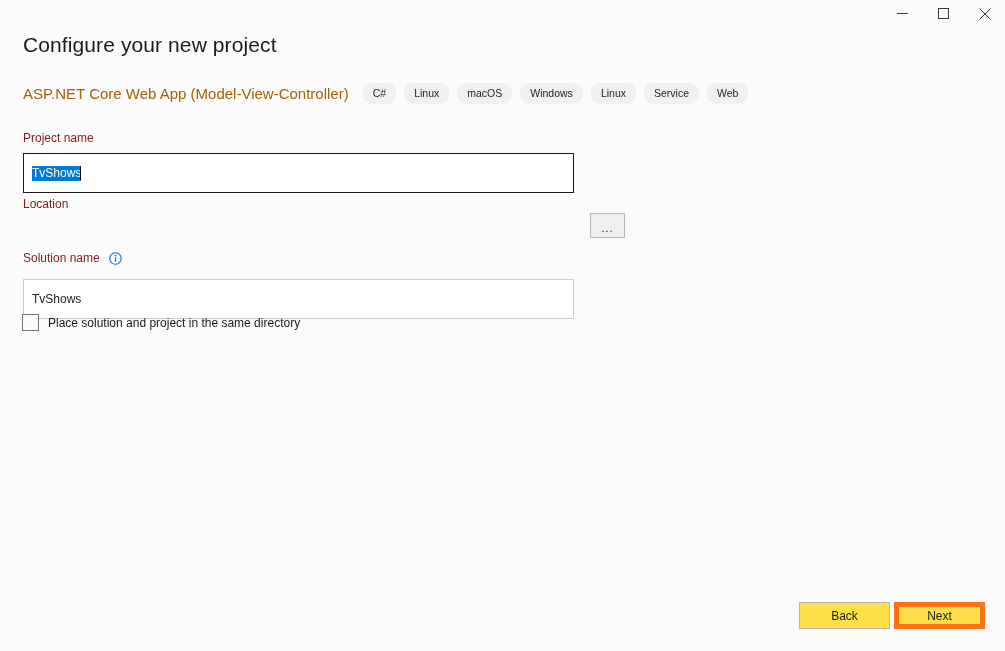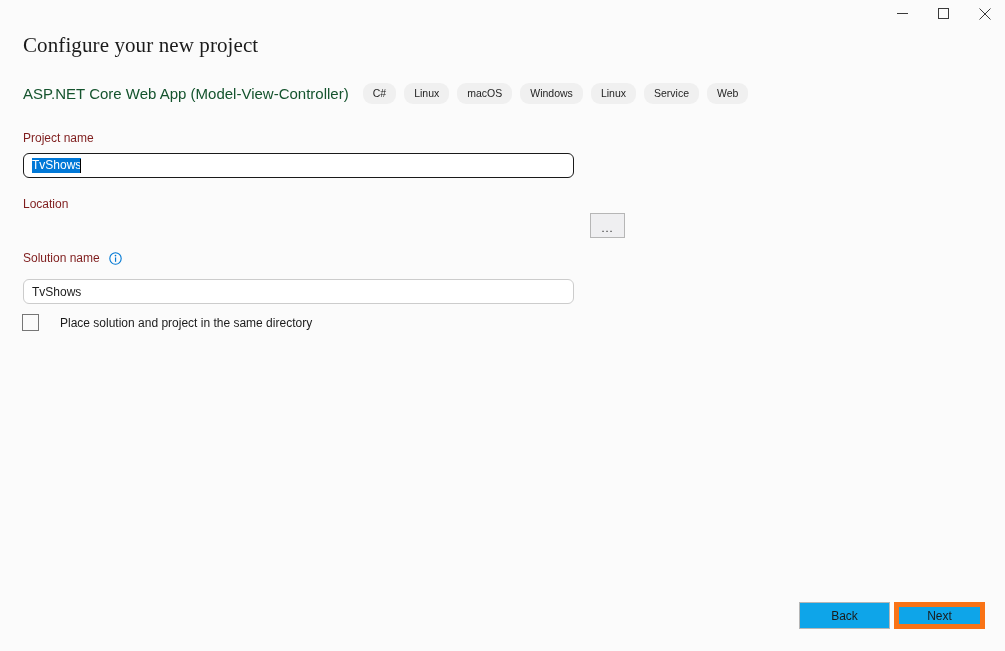--- a/index.html
+++ b/index.html
@@ -47,34 +47,33 @@
 
   .page-title {
     position: absolute;
     left: 23px;
     top: 6px;
     font-size: 21px;
     font-weight: 400;
     color: #1b1b1b;
     letter-spacing: 0.1px;
     white-space: nowrap;
-    font-family: Liberation Serif, serif;
   }
 
   .subhead-row {
     position: absolute;
     left: 23px;
     top: 56px;
     display: flex;
     align-items: center;
     white-space: nowrap;
   }
   .subhead-title {
     font-size: 15px;
-    color: #14532d;
+    color: #a16207;
     margin-right: 14px;
   }
   .tag {
     display: inline-block;
     background: #f0f0f0;
     border-radius: 9px;
     font-size: 10.5px;
     color: #1f1f1f;
     padding: 5px 10px 5px 10px;
     margin-right: 8px;
@@ -86,29 +85,28 @@
     left: 23px;
     font-size: 12px;
     color: #7f1d1d;
     white-space: nowrap;
   }
 
   .textbox {
     position: absolute;
     left: 23px;
     width: 551px;
-    height: 25px;
+    height: 40px;
     box-sizing: border-box;
     background: #ffffff;
     font-size: 12px;
     color: #1b1b1b;
     display: flex;
     align-items: center;
     padding-left: 8px;
-    border-radius: 6px;
   }
   .textbox.focused {
     border: 1px solid #1a1a1a;
   }
   .textbox.unfocused {
     border: 1px solid #cccccc;
   }
 
   .sel-text {
     background: #0078d7;
@@ -193,31 +191,31 @@
   .checkbox {
     width: 17px;
     height: 17px;
     box-sizing: border-box;
     border: 1px solid #767676;
     background: #fbfbfb;
   }
   .check-label {
     font-size: 12px;
     color: #1b1b1b;
-    margin-left: 21px;
+    margin-left: 9px;
     white-space: nowrap;
   }
 
   
   .btn {
     position: absolute;
     width: 91px;
     height: 27px;
     box-sizing: border-box;
-    background: #0ea5e9;
+    background: #fde047;
     font-size: 12px;
     color: #1b1b1b;
     display: flex;
     align-items: center;
     justify-content: center;
   }
   .btn-back {
     left: 799px;
     top: 575px;
     border: 1px solid #b6b6b6;

